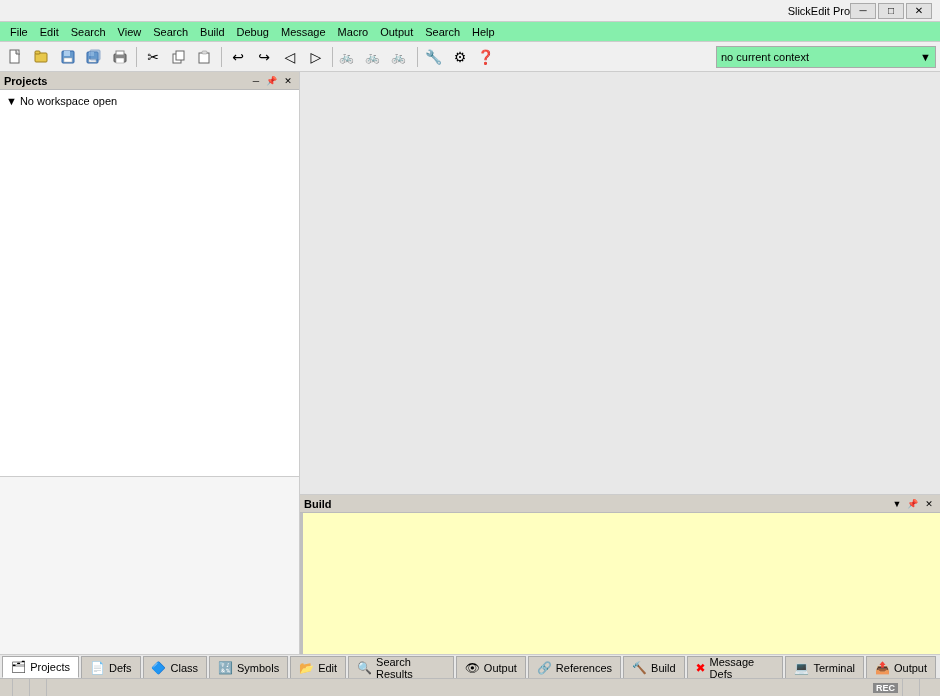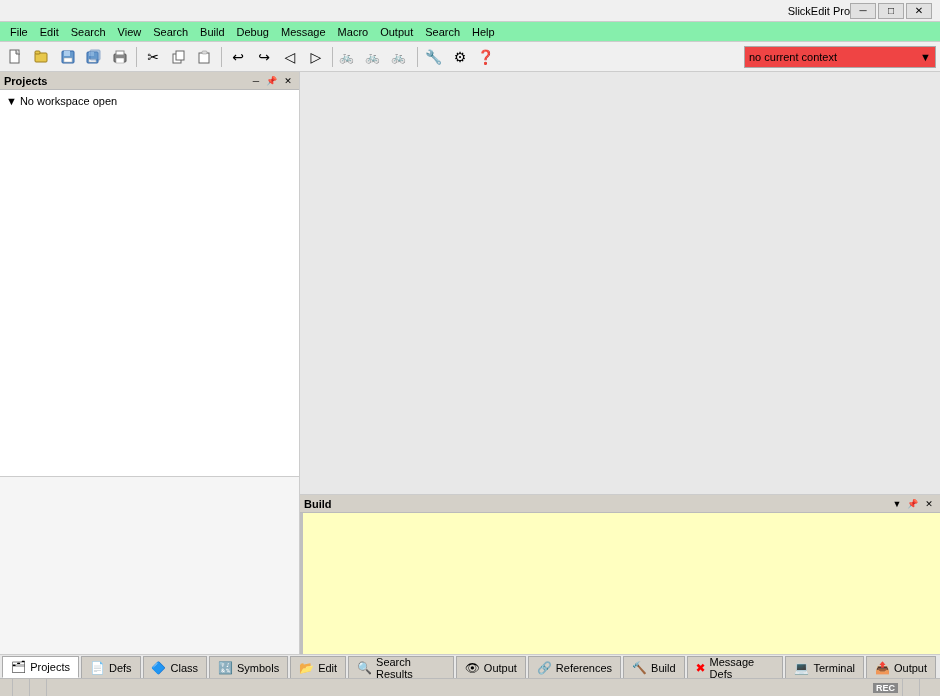--- a/index.html
+++ b/index.html
@@ -78,23 +78,23 @@
       cursor: pointer;
       font-size: 14px;
     }
     .tb-separator {
       width: 1px;
       height: 20px;
       background: #bbb;
       margin: 0 2px;
     }
     .context-dropdown {
-      width: 192px;
+      width: 220px;
       height: 22px;
-      background: #ef4444;
+      background: #86efac;
       border: 1px solid #aaa;
       display: flex;
       align-items: center;
       padding: 0 4px;
       justify-content: space-between;
       margin-left: auto;
       cursor: pointer;
     }
     
     #main-area {

